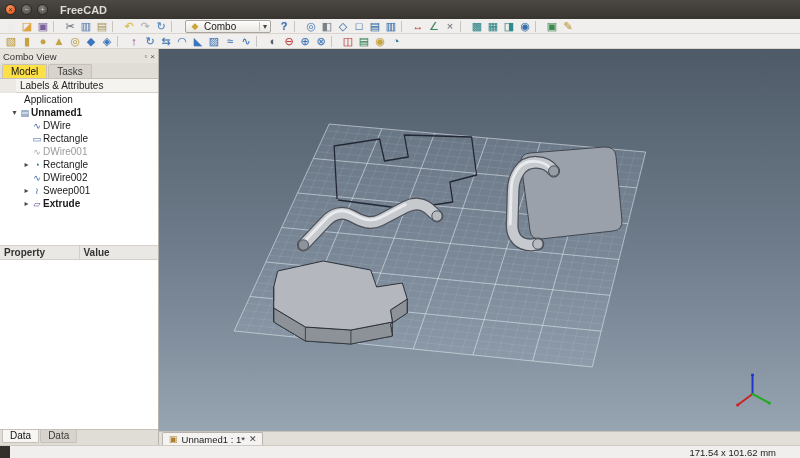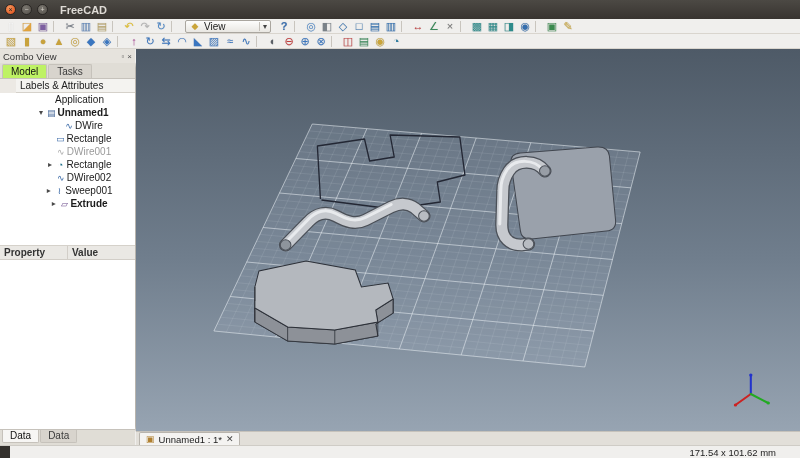--- a/index.html
+++ b/index.html
@@ -18,29 +18,29 @@
   .toolbar { height:15px; background:#f0efed; border-bottom:1px solid #d9d5ce; display:flex; align-items:center; padding:0 3px; flex:none; }
   .tbicon { width:16px; height:13px; display:inline-flex; align-items:center; justify-content:center; font-size:11px; line-height:1; cursor:default; text-shadow:0 0 1px rgba(60,60,60,.25); }
   [data-name="separator"] { width:6px; height:11px; border-left:1px solid #c9c5be; margin:0 3px 0 2px; text-shadow:none; }
   .combo { display:inline-flex; align-items:center; height:13px; width:86px; border:1px solid #aaa69f; border-radius:2px; background:linear-gradient(#fdfdfc,#e9e7e2); margin:0 5px; padding:0 3px; gap:3px; }
   .combo .cb-arrow { margin-left:auto; border-left:1px solid #c4c0b9; padding-left:3px; font-size:8px; color:#444; }
 
   
   .main { flex:1; display:flex; min-height:0; }
 
   
-  .leftpanel { width:136px; flex:none; display:flex; flex-direction:column; background:#ece9e4; border-right:1px solid #b8b4ad;border-radius:19px; }
+  .leftpanel { width:159px; flex:none; display:flex; flex-direction:column; background:#ece9e4; border-right:1px solid #b8b4ad; }
   .cv-header { height:14px; display:flex; align-items:center; font-size:9.5px; color:#333; padding:0 3px; background:#e6e3dd; }
   .cv-hbtns { margin-left:auto; display:flex; gap:3px; color:#555; font-size:8px; }
   .cv-tabs { height:16px; display:flex; align-items:flex-end; background:#e0ddd6; border-bottom:1px solid #c6c2bb; padding-left:2px; }
   .cv-tab { padding:1px 8px 1px; font-size:10px; border:1px solid #c6c2bb; border-bottom:none; background:#d8d4cd; border-radius:2px 2px 0 0; margin-right:1px; color:#3a3a3a; }
-  .cv-tab.active { background:#bef264; color:#111;padding-left:8px; }
+  .cv-tab.active { background:#fde047; color:#111;padding-left:8px; }
   .tree-header { height:14px; line-height:13px; font-size:10px; padding-left:4px; background:#f4f3f0; border-bottom:1px solid #d5d1ca; color:#222;margin-left:16px; }
   .tree { height:153px; flex:none; background:#fff; overflow:hidden; border-bottom:1px solid #d5d1ca; }
-  .tree-item { display:flex; align-items:center; height:13px; white-space:nowrap;justify-content:center; }
+  .tree-item { display:flex; align-items:center; height:13px; white-space:nowrap; }
   .tree-item[data-depth="0"] { padding-left:3px; }
   .tree-item[data-depth="1"] { padding-left:10px; }
   .tree-item[data-depth="2"] { padding-left:22px; }
   .t-arrow { width:9px; font-size:8px; color:#4a4a4a; text-align:center; flex:none; }
   .t-icon { width:12px; text-align:center; font-size:9px; flex:none; }
   .tree-item[data-style="bold"] .t-label { font-weight:bold; }
   .tree-item[data-style="dim"] .t-label { color:#9a9a9a; }
   .prop-header { height:14px; display:flex; background:#eae8e4; border-bottom:1px solid #d2cec8; font-size:10px; color:#333; flex:none; }
   .prop-col { flex:1; line-height:13px; padding-left:4px; border-right:1px solid #d2cec8;font-weight:bold; }
   .prop-body { flex:1; background:#fff; border-bottom:1px solid #c6c2bb; }
@@ -78,21 +78,21 @@
     <span class="winbtn max" data-name="window-maximize-button">+</span>
     <span class="win-title" data-name="window-title">FreeCAD</span>
   </div>
 
   <div class="toolbar" data-name="toolbar-standard">
     <span style="display:contents">
       
     <span class="tbicon" data-name="new-file-icon" style="color:#fafafa">▯</span><span class="tbicon" data-name="open-file-icon" style="color:#e0a33e">◪</span><span class="tbicon" data-name="save-icon" style="color:#7d5fa0">▣</span><span class="tbicon" data-name="separator"></span><span class="tbicon" data-name="cut-icon" style="color:#6f7680">✂</span><span class="tbicon" data-name="copy-icon" style="color:#5c84b8">▥</span><span class="tbicon" data-name="paste-icon" style="color:#b8a46a">▤</span><span class="tbicon" data-name="separator"></span><span class="tbicon" data-name="undo-icon" style="color:#e2c031">↶</span><span class="tbicon" data-name="redo-icon" style="color:#b5b5b5">↷</span><span class="tbicon" data-name="refresh-icon" style="color:#4a86c8">↻</span><span class="tbicon" data-name="separator"></span></span>
     <span class="combo" data-name="workbench-selector">
       <span class="t-icon" data-name="workbench-icon" style="color:#caa53a">◆</span>
-      <span data-name="workbench-selector-value">View</span>
+      <span data-name="workbench-selector-value">Combo</span>
       <span class="cb-arrow" data-name="chevron-down-icon">▾</span>
     </span>
     <span style="display:contents">
       
     <span class="tbicon" data-name="whats-this-icon" style="color:#3a6fb0;font-weight:bold">?</span><span class="tbicon" data-name="separator"></span><span class="tbicon" data-name="fit-all-icon" style="color:#4a86c8">◎</span><span class="tbicon" data-name="draw-style-icon" style="color:#7a8288">◧</span><span class="tbicon" data-name="isometric-view-icon" style="color:#2f6fb0">◇</span><span class="tbicon" data-name="front-view-icon" style="color:#2f6fb0">□</span><span class="tbicon" data-name="top-view-icon" style="color:#2f6fb0">▤</span><span class="tbicon" data-name="right-view-icon" style="color:#2f6fb0">▥</span><span class="tbicon" data-name="separator"></span><span class="tbicon" data-name="measure-linear-icon" style="color:#c23b3b">↔</span><span class="tbicon" data-name="measure-angular-icon" style="color:#3a8a5a">∠</span><span class="tbicon" data-name="clear-measurement-icon" style="color:#777777">×</span><span class="tbicon" data-name="separator"></span><span class="tbicon" data-name="texture-icon" style="color:#2e8b8b">▩</span><span class="tbicon" data-name="scene-inspector-icon" style="color:#2e8b8b">▦</span><span class="tbicon" data-name="demo-mode-icon" style="color:#2e8b8b">◨</span><span class="tbicon" data-name="stereo-icon" style="color:#356fae">◉</span><span class="tbicon" data-name="separator"></span><span class="tbicon" data-name="save-image-icon" style="color:#3b8a4e">▣</span><span class="tbicon" data-name="edit-parameters-icon" style="color:#caa53a">✎</span></span>
   </div>
 
   <div class="toolbar" data-name="toolbar-part-tools">
     <span style="display:contents">
       

